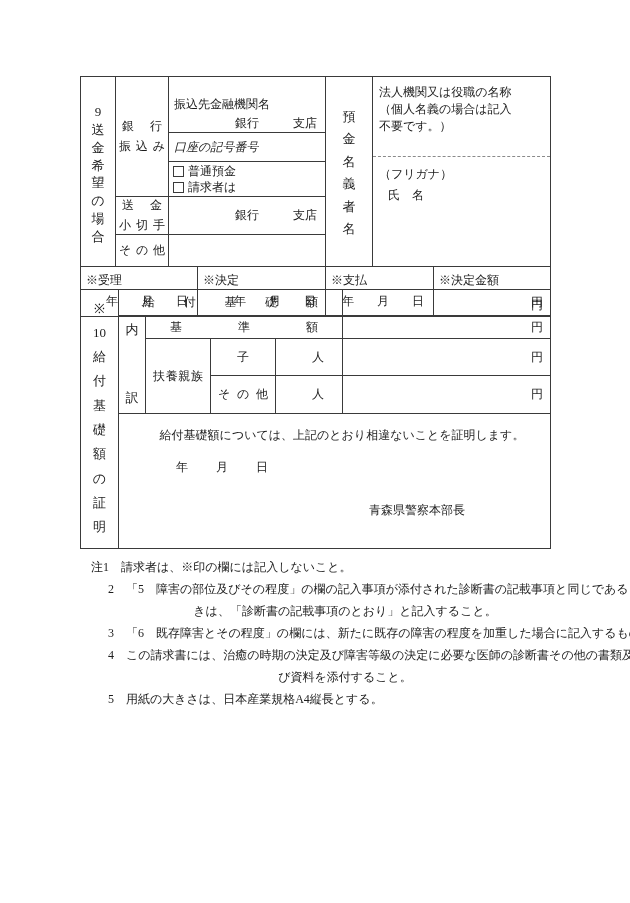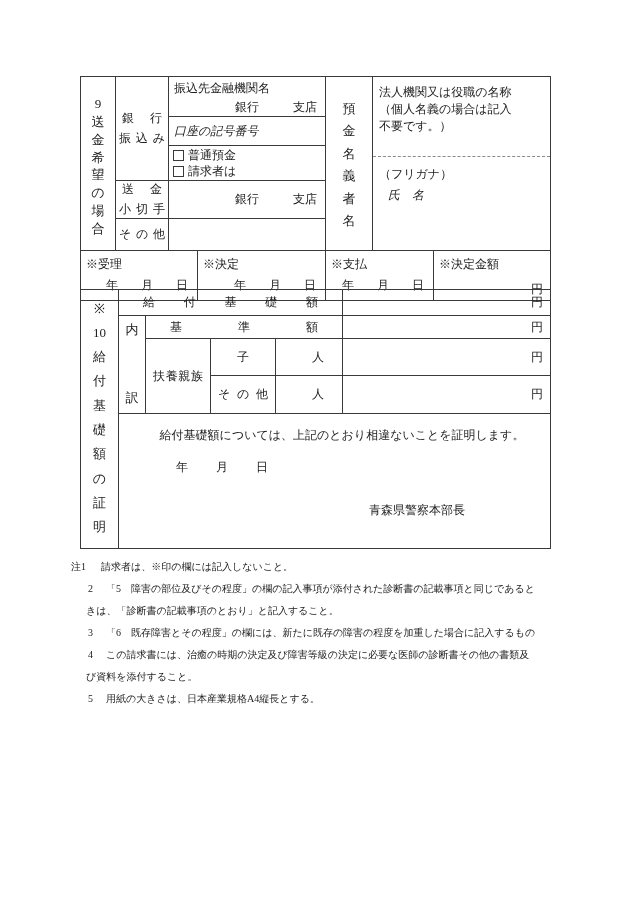--- a/index.html
+++ b/index.html
@@ -13,49 +13,49 @@
           box-sizing:border-box;font-size:13px;}
   .vstack span{line-height:1;}
   .v9{height:157px;padding:12px 0 7px;}
   .vpayee{height:157px;padding:17px 0 15px;}
   .v10{height:257px;padding:11px 0 14px;}
   
   .sp{display:flex;justify-content:space-between;align-items:center;}
   .w40{width:40px;margin:0 auto;}
   .w46{width:46px;margin:0 auto;}
   .lblcol{display:flex;flex-direction:column;gap:3px;}
-  .cellpad{padding:3px 0 0 5px;}
+  .cellpad{padding:3px 0 0 5px;margin-top:16px;}
   .dline2{display:flex;justify-content:flex-end;gap:34px;padding-right:8px;}
   .acct{padding-left:5px;font-style:italic;}
   .cbrow{display:flex;align-items:center;gap:4px;line-height:16px;padding-left:4px;}
   .cb{display:inline-block;width:9px;height:9px;border:1px solid #3a3a3a;flex:0 0 auto;}
   .corp-top{height:80px;box-sizing:border-box;border-bottom:1px dashed #8a8a8a;
             padding:7px 6px 0;line-height:17px;}
   .corp-bottom{padding:9px 6px 0;line-height:16px;}
-  .name-line{margin-top:5px;padding-left:9px;font-style:italic;}
+  .name-line{margin-top:5px;padding-left:9px;}
   .adm-label{padding:5px 0 0 5px;}
   .dline{display:flex;justify-content:flex-end;gap:23px;padding-right:9px;margin-top:4px;}
   .yen-line{text-align:right;padding:8px 7px 0 0;}
   .sp-hdr{padding:0 24px;}
   .sp-dep4{padding:0 7px;}
   .sp-dep3{padding:0 7px;}
   .center{text-align:center;}
   .person{text-align:right;padding-right:18px;}
   .yen{text-align:right;padding-right:7px;}
   .cert-text{padding:13px 0 0 15px;}
   .cert-date{display:flex;gap:28px;margin:15px 0 0 57px;width:fit-content;}
   .cert-signer{width:fit-content;margin:26px 85px 9px auto;}
   
-  .notes{position:absolute;left:64px;top:556px;width:500px;font-size:10px;}
+  .notes{position:absolute;left:84px;top:556px;width:500px;font-size:12px;}
   .nline{height:22px;line-height:22px;white-space:nowrap;}
   .nfirst{padding-left:7px;}
   .nfirst .num{display:inline-block;width:30px;}
   .nitem{padding-left:24px;}
   .nitem .num{display:inline-block;width:18px;}
-  .ncont{padding-left:22px;}
+  .ncont{padding-left:22px;text-align:center;}
 </style>
 </head>
 <body>
 
 <div class="page">
 
   <table id="t1" style="left:80px;top:76px;width:470px;">
     <colgroup>
       <col style="width:35px">
         <col style="width:53px">

